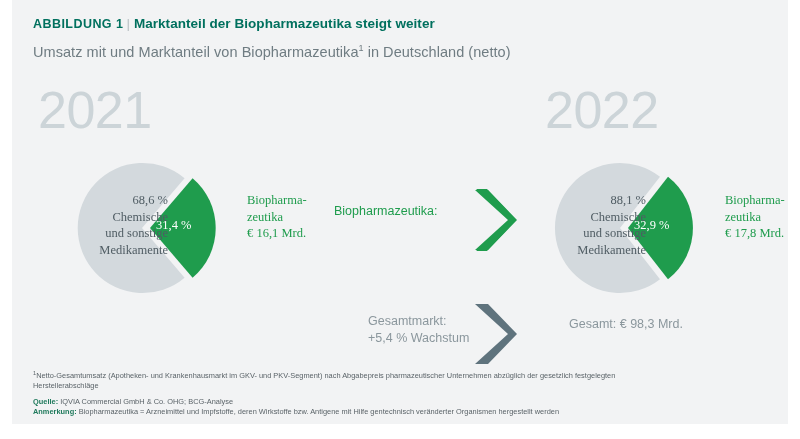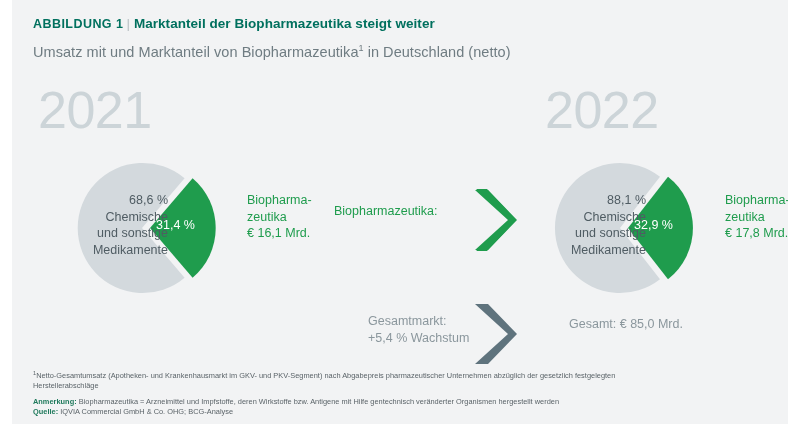--- a/index.html
+++ b/index.html
@@ -77,20 +77,21 @@
     line-height: 1;
     user-select: none;
   }
   .year-left  { left: 26px;  top: 84px; }
   .year-right { left: 533px; top: 84px; }
 
   .pie-wrap {
     position: absolute;
     width: 160px;
     height: 160px;
+    font-family: Liberation Serif, serif;
   }
   .pie-left  { left: 50px;  top: 148px; }
   .pie-right { left: 528px; top: 148px; }
 
   .pie-wrap svg { display: block; overflow: visible; }
 
   
   .grey-label {
     position: absolute;
     font-size: 12.5px;
@@ -228,21 +229,21 @@
 
     <div class="slice-pct slice-pct-right">32,9 %</div>
 
     <div class="green-label green-label-right">
       <div>Biopharma-</div>
       <div>zeutika</div>
       <div>€ 17,8 Mrd.</div>
     </div>
   </div>
 
-  <div class="total-label total-right">Gesamt: € 85,0 Mrd.</div>
+  <div class="total-label total-right">Gesamt: € 98,3 Mrd.</div>
 
   <div class="callout callout-green">
     <div class="callout-text">Biopharmazeutika:</div>
   </div>
 
   <div class="chevron chevron-green">
     <svg width="44" height="62" viewBox="0 0 44 62">
       <polygon points="2,0 38,31 2,62 2,62 13,62 13,62 42,31 13,0" fill="#1f9c4d"></polygon>
       <polygon points="1,1 34,31 1,61 14,61 43,31 14,1" fill="#1f9c4d"></polygon>
     </svg>
@@ -259,20 +260,20 @@
     </svg>
   </div>
 
   <div class="footnotes">
     <div class="fn-line">
       <sup>1</sup><span>Netto-Gesamtumsatz (Apotheken- und Krankenhausmarkt im GKV- und PKV-Segment) nach Abgabepreis pharmazeutischer Unternehmen abzüglich der gesetzlich festgelegten</span>
     </div>
     <div class="fn-line">Herstellerabschläge</div>
     <div class="fn-gap"></div>
     <div class="fn-line">
+      <span class="fn-key">Quelle:</span><span> IQVIA Commercial GmbH &amp; Co. OHG; BCG-Analyse</span>
+    </div>
+    <div class="fn-line">
       <span class="fn-key">Anmerkung:</span><span> Biopharmazeutika = Arzneimittel und Impfstoffe, deren Wirkstoffe bzw. Antigene mit Hilfe gentechnisch veränderter Organismen hergestellt werden</span>
     </div>
-    <div class="fn-line">
-      <span class="fn-key">Quelle:</span><span> IQVIA Commercial GmbH &amp; Co. OHG; BCG-Analyse</span>
-    </div>
   </div>
 
 </div>
 
 </body></html>

